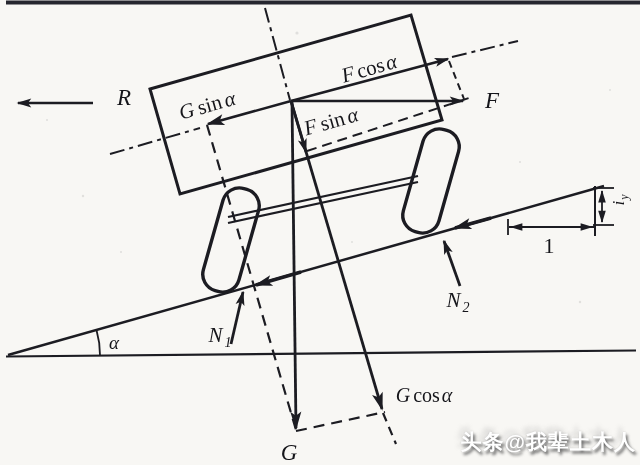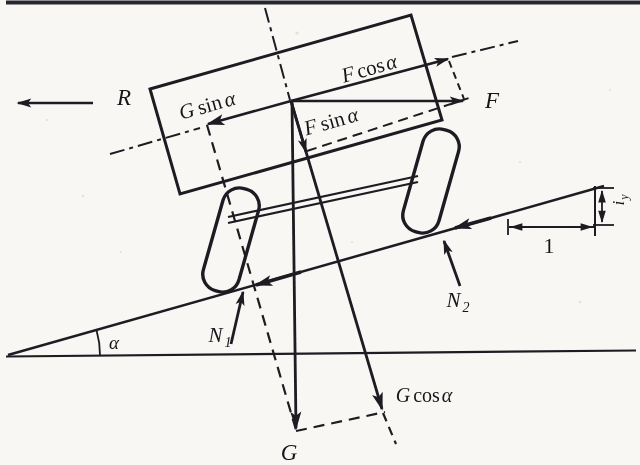--- a/index.html
+++ b/index.html
@@ -121,13 +121,14 @@
 
   <text class="lbl" x="289" y="460" font-size="23" text-anchor="middle">G</text>
 
   <text class="lbl" x="424" y="402" font-size="20" text-anchor="middle"><tspan>G</tspan><tspan class="fn" dx="3">cos</tspan><tspan dx="2">α</tspan></text>
 
   <text class="lbl fn" x="549" y="253" font-size="22" text-anchor="middle">1</text>
 
   <text class="lbl" transform="translate(624,200) rotate(-90)" font-size="17" text-anchor="middle"><tspan>i</tspan><tspan class="sub" dx="1" dy="4" style="font-size:12px">y</tspan></text>
 </svg>
 
+<div class="watermark"><span>头条@我辈土木人</span></div>
 </div>
 
 </body></html>

